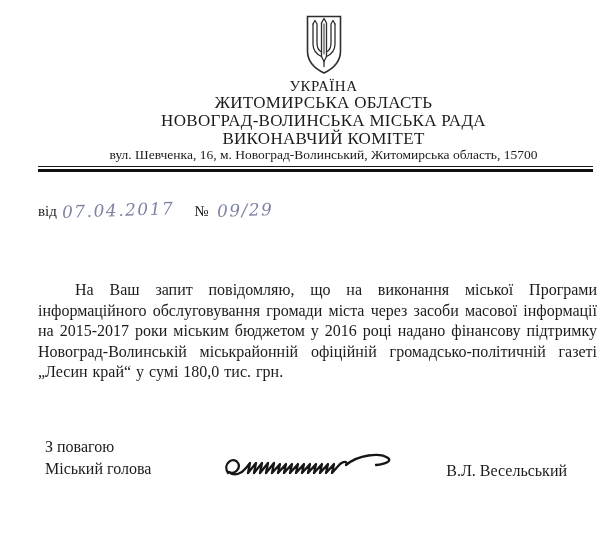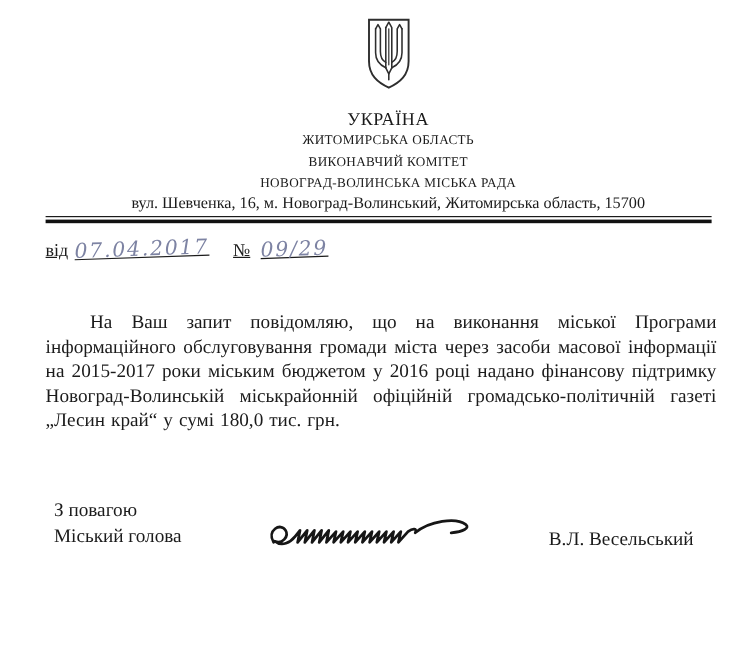--- a/index.html
+++ b/index.html
@@ -5,41 +5,41 @@
   html,body{margin:0;padding:0;background:#ffffff;}
   .page{
     width:615px;height:539px;box-sizing:border-box;
     padding:14px 18px 0 38px;
     background:#ffffff;color:#1b1b1b;
     font-family:"Liberation Serif", serif;
     position:relative;overflow:hidden;
   }
   .letterhead{text-align:center;margin-left:12px;}
   .emblem-wrap{line-height:0;}
-  .lh-country{font-size:15px;line-height:16px;margin-top:16px;letter-spacing:.5px;}
-  .lh-line{font-size:11px;line-height:18px;letter-spacing:.3px;}
+  .lh-country{font-size:15px;line-height:16px;margin-top:2px;letter-spacing:.5px;}
+  .lh-line{font-size:17px;line-height:18px;letter-spacing:.3px;}
   .lh-addr{font-size:13.5px;line-height:14px;}
   .rule{margin-top:4px;margin-right:4px;height:2px;
         border-top:1.5px solid #1a1a1a;border-bottom:3.5px solid #111;}
-  .ref-line{display:flex;align-items:baseline;margin-top:12px;font-size:15px;text-decoration:underline;}
+  .ref-line{display:flex;align-items:baseline;margin-top:28px;font-size:15px;}
   .hand{font-family:"DejaVu Serif", serif;font-style:italic;
         color:#7d83a3;font-size:17px;letter-spacing:1.5px;
         display:inline-block;transform:rotate(-2deg);}
   .hand-date{margin-left:5px;min-width:95px;}
   .ref-no{margin-left:20px;}
   .hand-num{margin-left:8px;}
   .body-text p{
     font-size:16px;line-height:20.5px;text-align:justify;
     text-indent:37px;margin:0;word-spacing:1px;
   }
-  .body-text p.first{margin-top:41px;font-family:Liberation Serif, serif;}
+  .body-text p.first{margin-top:60px;font-family:Liberation Serif, serif;}
   .sig-row{display:flex;align-items:flex-end;margin-top:53px;font-family:Liberation Serif, serif;}
   .sig-left{font-size:16px;line-height:22px;width:160px;padding-left:7px;}
   .sig-scrawl{width:190px;height:34px;margin-left:13px;transform:translateY(5px);flex:0 0 auto;}
-  .sig-name{margin-left:auto;margin-right:19px;font-size:16px;line-height:18px;white-space:nowrap;}
+  .sig-name{margin-left:auto;margin-right:30px;font-size:16px;line-height:18px;white-space:nowrap;}
 </style>
 </head>
 <body>
 
 <div class="page">
 
   <div class="letterhead">
     <div class="emblem-wrap">
       <svg width="40" height="62" viewBox="0 0 40 62">
         <path d="M3.5,2.5 H36.5 V37 C36.5,48.5 29.5,54.5 20,59 C10.5,54.5 3.5,48.5 3.5,37 Z" fill="none" stroke="#2e2e2e" stroke-width="1.6"></path>
@@ -51,22 +51,22 @@
           <path d="M17.5,9 L20,4.5 L22.5,9 V42.5"></path>
           <path d="M17.5,9 V42.5"></path>
           <path d="M20,10 V40" stroke-width="1"></path>
           <path d="M17.5,42.5 L20,47.5 L22.5,42.5"></path>
           <path d="M20,47.5 V52.5"></path>
         </g>
       </svg>
     </div>
     <div class="lh-country">УКРАЇНА</div>
     <div class="lh-line">ЖИТОМИРСЬКА ОБЛАСТЬ</div>
+    <div class="lh-line">НОВОГРАД-ВОЛИНСЬКА МІСЬКА РАДА</div>
     <div class="lh-line">ВИКОНАВЧИЙ КОМІТЕТ</div>
-    <div class="lh-line">НОВОГРАД-ВОЛИНСЬКА МІСЬКА РАДА</div>
     <div class="lh-addr">вул. Шевченка, 16,  м. Новоград-Волинський, Житомирська область, 15700</div>
   </div>
 
   <div class="rule"></div>
 
   <div class="ref-line">
     <span>від</span>
     <span class="hand hand-date">07.04.2017</span>
     <span class="ref-no">№</span>
     <span class="hand hand-num">09/29</span>

